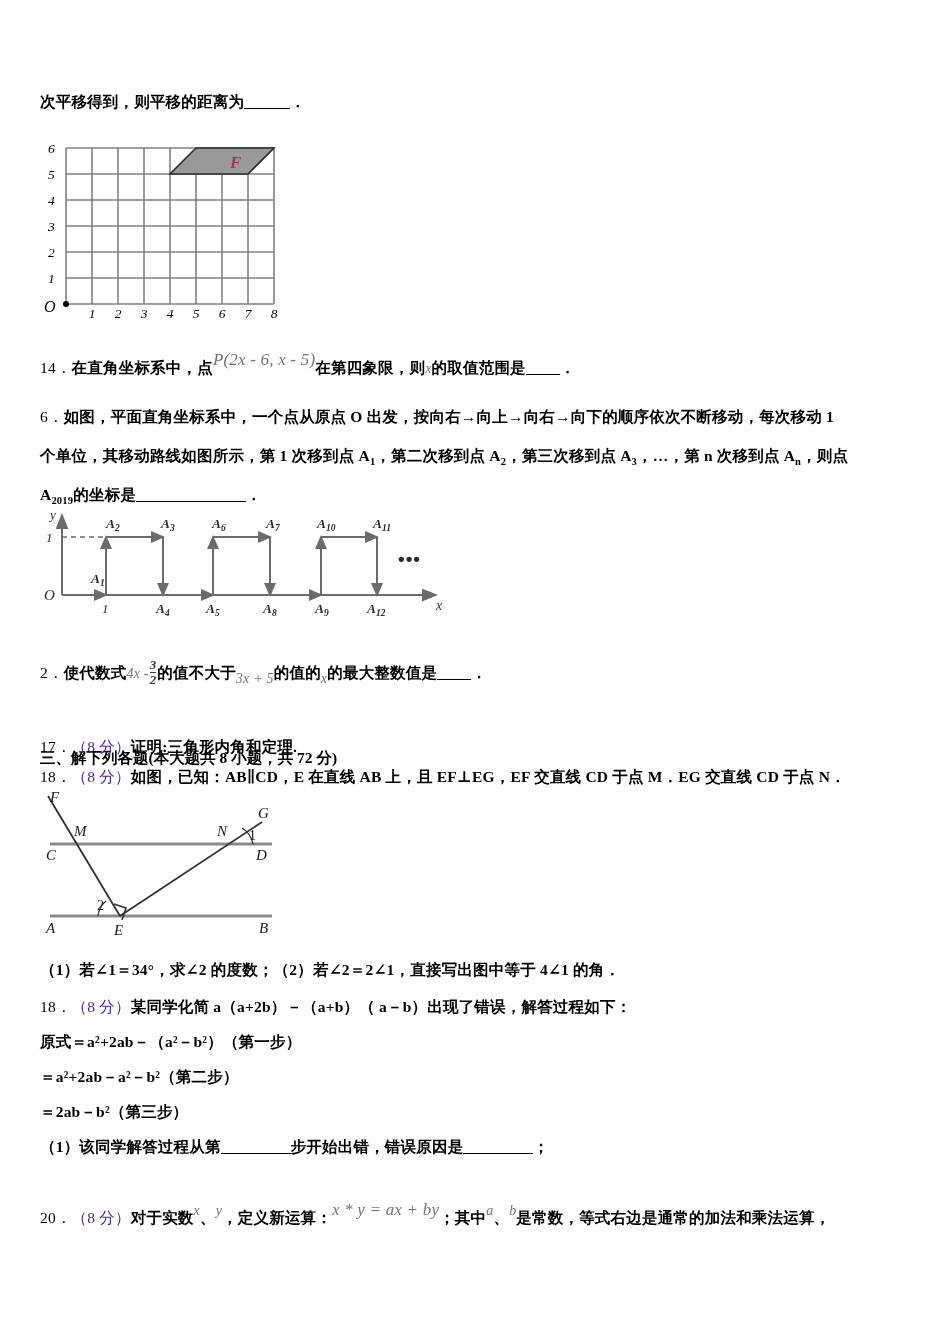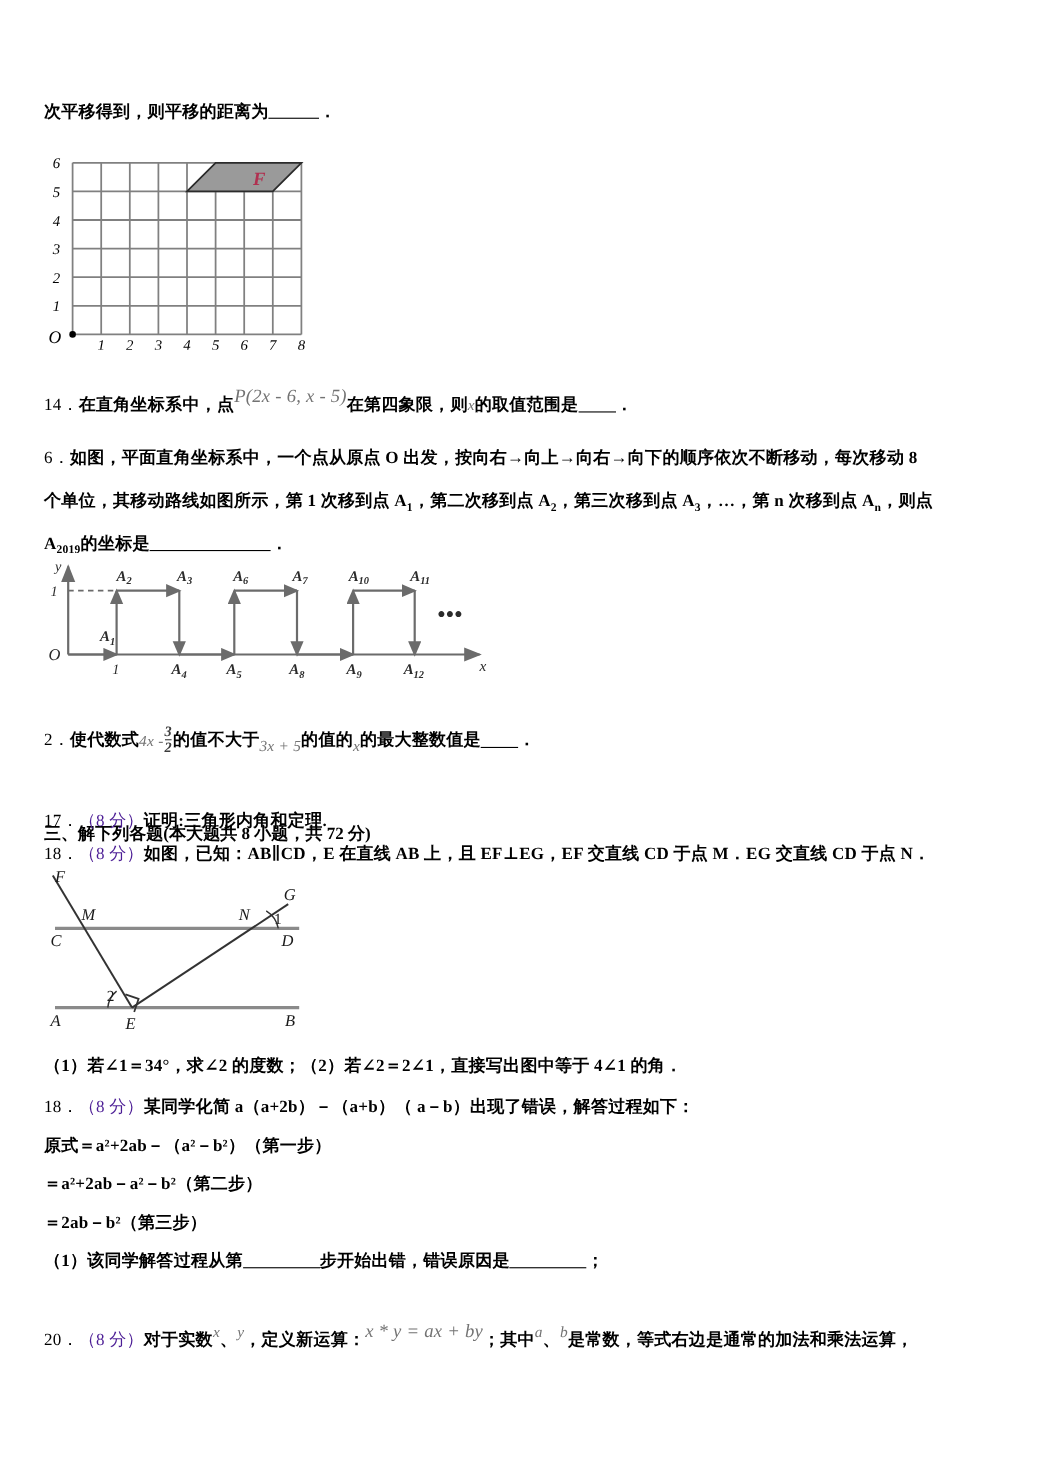--- a/index.html
+++ b/index.html
@@ -159,21 +159,21 @@
         <text x="236" y="190">8</text>
       </g>
     </svg>
   </div>
 
   <div class="qline" style="left:40px; top:355px;">
     <span class="qnum">14．</span><span class="cn">在直角坐标系中，点</span><span class="math up">P(2x - 6, x - 5)</span><span class="cn">在第四象限，则</span><span class="math small">x</span><span class="cn">的取值范围是</span><span class="blank-xs"></span><span class="cn">．</span>
   </div>
 
   <div class="qline" style="left:40px; top:405px;">
-    <span class="qnum">6．</span><span class="cn">如图，平面直角坐标系中，一个点从原点 O 出发，按向右→向上→向右→向下的顺序依次不断移动，每次移动 8</span>
+    <span class="qnum">6．</span><span class="cn">如图，平面直角坐标系中，一个点从原点 O 出发，按向右→向上→向右→向下的顺序依次不断移动，每次移动 1</span>
   </div>
   <div class="qline" style="left:40px; top:444px;">
     <span class="cn">个单位，其移动路线如图所示，第 1 次移到点 A</span><span class="sub2">1</span><span class="cn">，第二次移到点 A</span><span class="sub2">2</span><span class="cn">，第三次移到点 A</span><span class="sub2">3</span><span class="cn">，…，第 n 次移到点 A</span><span class="sub2">n</span><span class="cn">，则点</span>
   </div>
   <div class="qline" style="left:40px; top:483px;">
     <span class="cn">A</span><span class="sub2">2019</span><span class="cn">的坐标是</span><span class="blank-l"></span><span class="cn">．</span>
   </div>
 
   <div class="fig" style="left:36px; top:503px; width:420px; height:115px;">
     <svg width="420" height="115" viewBox="0 0 420 115">

